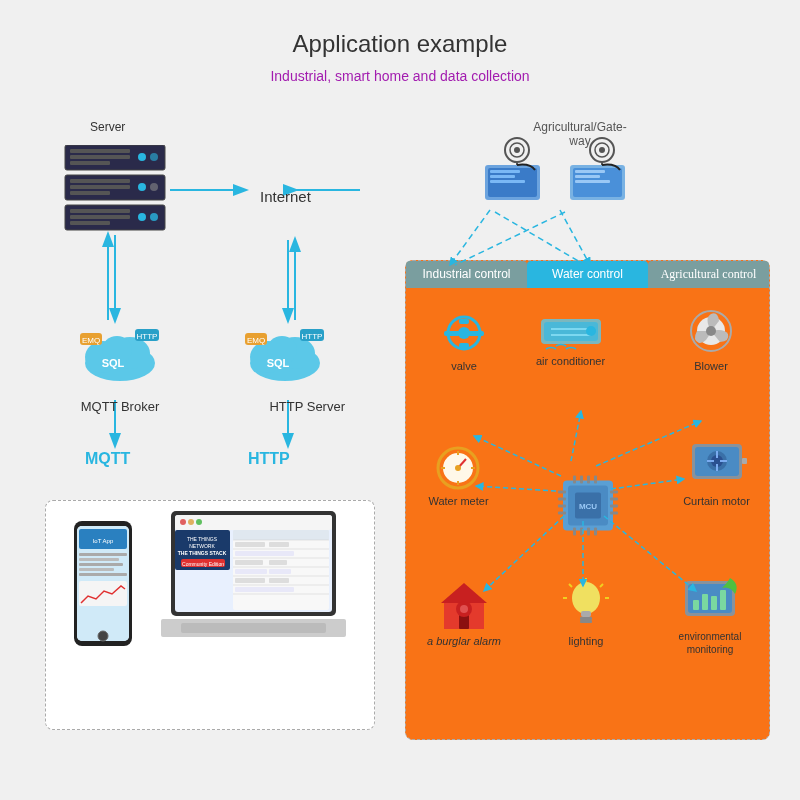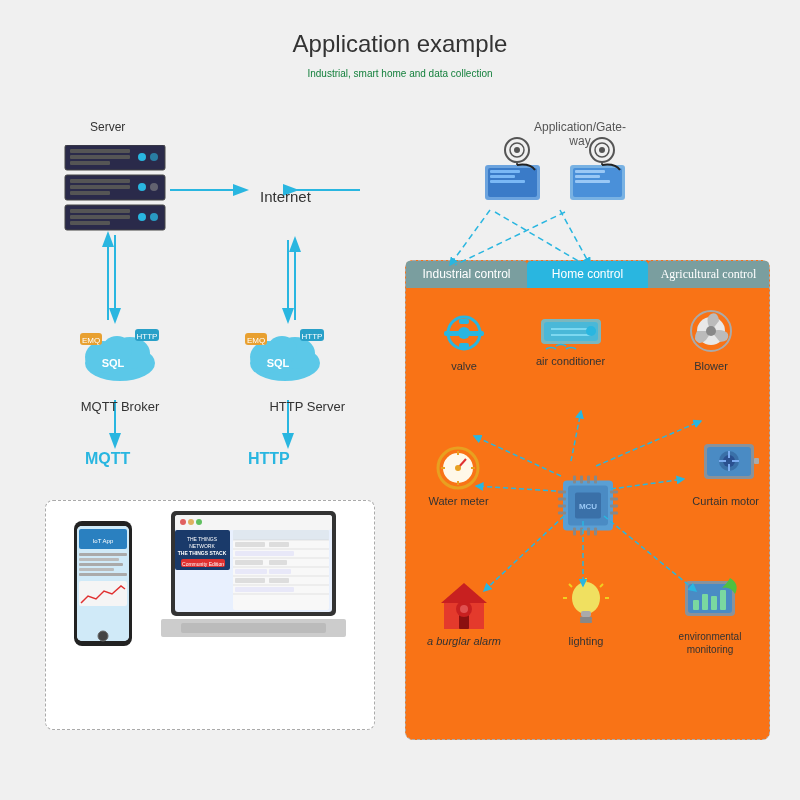--- a/index.html
+++ b/index.html
@@ -19,22 +19,22 @@
     }
     .title {
       text-align: center;
       font-size: 24px;
       color: #333;
       padding-top: 30px;
       font-weight: 400;
     }
     .subtitle {
       text-align: center;
-      font-size: 10px;
-      color: #15803d;
+      font-size: 14px;
+      color: #a21caf;
       margin-top: 10px;
     }
     
     .diagram-area {
       position: absolute;
       top: 100px;
       left: 30px;
       width: 740px;
       height: 680px;
     }
@@ -254,21 +254,21 @@
         <rect x="10" y="70" width="60" height="4" rx="1" fill="#555"></rect>
         <rect x="10" y="76" width="40" height="4" rx="1" fill="#555"></rect>
         <circle cx="82" cy="72" r="4" fill="#29b6e0"></circle>
         <circle cx="94" cy="72" r="4" fill="#29b6e0" opacity="0.8"></circle>
       </svg>
     </div>
 
     <div class="internet-label">Internet</div>
 
     <div class="concentrator-label">
-      <span style="white-space:pre-line; font-size:12px; color:#555;">Application/Gate-
+      <span style="white-space:pre-line; font-size:12px; color:#555;">Agricultural/Gate-
 way</span>
     </div>
 
     <div style="position:absolute; left:450px; top:35px; display:flex; gap:10px;">
 
       <svg width="75" height="85" viewBox="0 0 75 85">
         <rect x="5" y="30" width="55" height="35" rx="3" fill="#4a90d9" opacity="0.8"></rect>
         <rect x="8" y="33" width="49" height="29" rx="2" fill="#3a7bc8"></rect>
         <rect x="10" y="35" width="30" height="3" rx="1" fill="#7ab8f5"></rect>
         <rect x="10" y="40" width="25" height="3" rx="1" fill="#7ab8f5"></rect>
@@ -404,21 +404,21 @@
       </div>
     </div>
 
     <div class="iot-panel">
 
       <div class="tabs-row">
         <div class="tab tab-industrial">
           <span>Industrial control</span>
         </div>
         <div class="tab tab-home">
-          <span>Home control</span>
+          <span>Water control</span>
         </div>
         <div class="tab tab-agricultural">
           <span>Agricultural control</span>
         </div>
       </div>
 
       <div style="position:absolute; left:50%; top:50%; transform:translate(-50%,-40%);">
         <svg width="70" height="70" viewBox="0 0 70 70">
           <rect x="10" y="10" width="50" height="50" rx="4" fill="#5a9fd4"></rect>
           <rect x="15" y="15" width="40" height="40" rx="3" fill="#4a8bc4"></rect>
@@ -495,21 +495,21 @@
           <line x1="44" y1="27" x2="40" y2="27" stroke="#e8a020" stroke-width="2"></line>
           <line x1="27" y1="44" x2="27" y2="40" stroke="#e8a020" stroke-width="2"></line>
           <line x1="10" y1="27" x2="14" y2="27" stroke="#e8a020" stroke-width="2"></line>
 
           <line x1="27" y1="27" x2="35" y2="18" stroke="#e03030" stroke-width="2"></line>
           <circle cx="27" cy="27" r="3" fill="#e8a020"></circle>
         </svg>
         <div style="font-size:11px; color:#333;">Water meter</div>
       </div>
 
-      <div style="position:absolute; left:268px; top:175px; text-align:right; width:85px;">
+      <div style="position:absolute; left:268px; top:175px; text-align:center; width:85px;">
         <svg width="60" height="55" viewBox="0 0 60 55">
           <rect x="5" y="8" width="50" height="35" rx="4" fill="#5a9fd4" opacity="0.7"></rect>
           <rect x="8" y="11" width="44" height="29" rx="3" fill="#4a8bc4"></rect>
 
           <circle cx="30" cy="25" r="10" fill="#3a70a8"></circle>
           <circle cx="30" cy="25" r="6" fill="#2a5090"></circle>
           <line x1="30" y1="15" x2="30" y2="22" stroke="#7aabf0" stroke-width="2"></line>
           <line x1="30" y1="28" x2="30" y2="35" stroke="#7aabf0" stroke-width="2"></line>
           <line x1="20" y1="25" x2="27" y2="25" stroke="#7aabf0" stroke-width="2"></line>
           <line x1="33" y1="25" x2="40" y2="25" stroke="#7aabf0" stroke-width="2"></line>

